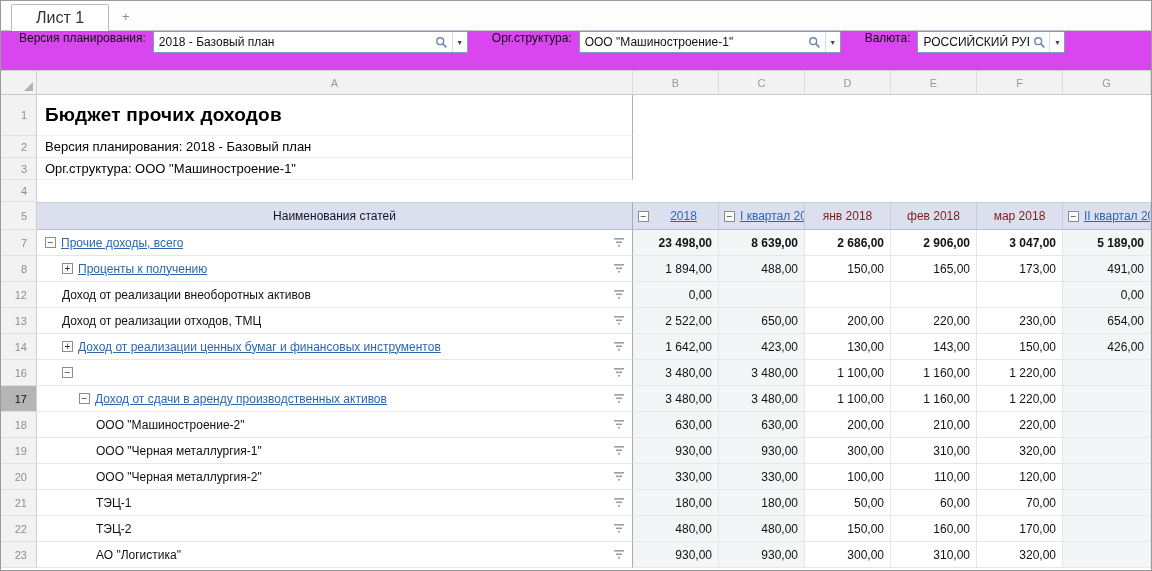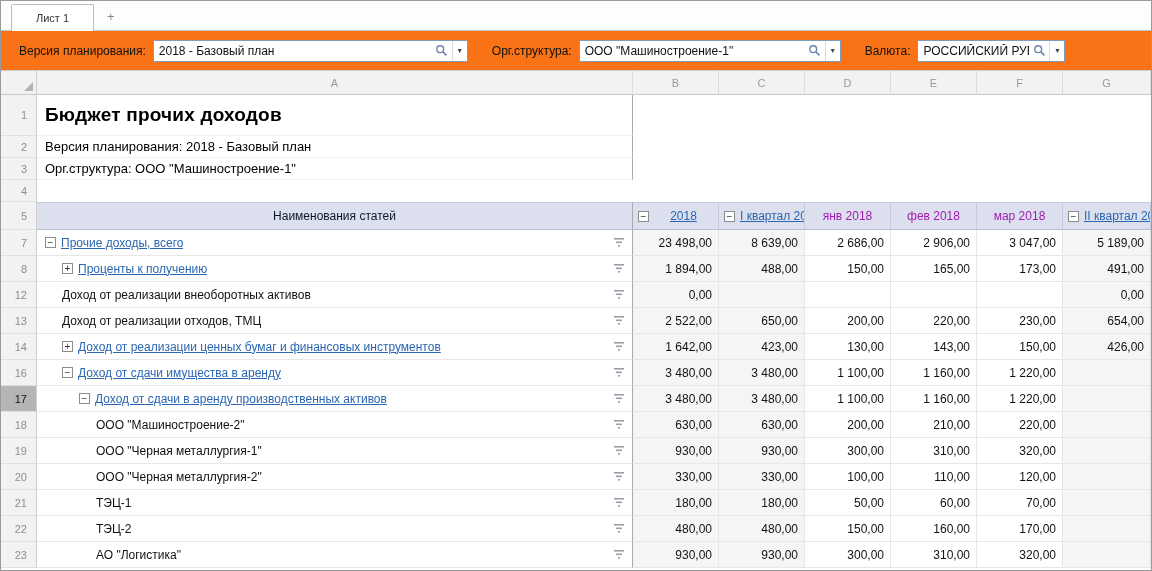--- a/index.html
+++ b/index.html
@@ -2,25 +2,25 @@
 <html style="--link: #2b66b1; --hdrbg: #dcdfee; --sel: #b5b5b5;"><head>
 <meta charset="utf-8">
 <style>
   * { margin:0; padding:0; box-sizing:border-box; }
   html,body { background:#fff; }
   body { width:1152px; height:571px; font-family:"Liberation Sans", sans-serif; overflow:hidden; }
   .app { width:1152px; height:571px; border:1px solid #9a9a9a; background:#fff; overflow:hidden; display:flex; flex-direction:column; }
 
   
   .tabbar { height:30px; flex:none; display:flex; align-items:flex-end; background:#fdfdfd; border-bottom:1px solid #c6c6c6; padding-left:10px; }
-  .tab { height:27px; padding:0 24px; display:flex; align-items:center; background:#fff; border:1px solid #bcbcbc; border-bottom:none; border-radius:2px 2px 0 0; font-size:11px; color:#333; margin-bottom:-1px; position:relative; z-index:2; cursor:default; }
+  .tab { height:27px; padding:0 24px; display:flex; align-items:center; background:#fff; border:1px solid #bcbcbc; border-bottom:none; border-radius:2px 2px 0 0; font-size:16px; color:#333; margin-bottom:-1px; position:relative; z-index:2; cursor:default; }
   .tab-add { height:27px; display:flex; align-items:center; padding:0 13px; color:#8a8a8a; font-size:13px; cursor:pointer; }
 
   
-  .filterbar { height:40px; flex:none; background:#f97316; border-bottom:1px solid #cfcfcf; display:flex; align-items:center; padding-left:18px; }
+  .filterbar { height:40px; flex:none; background:#d946ef; border-bottom:1px solid #cfcfcf; display:flex; padding-left:18px; }
   .f-label { font-size:12px; color:#111; margin-right:7px; white-space:nowrap; }
   .f-field { height:22px; background:#fff; border:1px solid #7f9db9; display:flex; align-items:center; margin-right:24px; flex:none; }
   .f-value { flex:1; font-size:12px; color:#111; padding-left:5px; white-space:nowrap; overflow:hidden; }
   .f-search { width:20px; flex:none; display:flex; justify-content:center; align-items:center; cursor:pointer; }
   .f-dd { width:15px; flex:none; align-self:stretch; display:flex; align-items:center; justify-content:center; font-size:7px; color:#444; border-left:1px solid #d7dde6; cursor:pointer; }
 
   
   .sheet { flex:1; overflow:hidden; }
   .colheads, .row { display:grid; grid-template-columns:36px 596px 86px 86px 86px 86px 86px 1fr; }
   .colheads { height:24px; }
@@ -37,31 +37,31 @@
   .info-row { height:22px; }
   .info-row .cell-a { border-bottom:1px solid #f2f2f2; padding-left:8px; cursor:text; }
   .title-row { height:41px; }
   .title-text { font-size:19px; font-weight:bold; color:#000; letter-spacing:.2px; }
   .info-text { font-size:13px; color:#000; }
 
   .header-row { height:28px; }
   .hdr-a { background:var(--hdrbg,#dcdfee); justify-content:center; border-top:1px solid #c6cbdf; border-bottom:1px solid #b7bdd6; font-size:12px; color:#0f172a; }
   .hdr-cell { background:var(--hdrbg,#dcdfee); border-right:1px solid #c6cbdf; border-top:1px solid #c6cbdf; border-bottom:1px solid #b7bdd6; display:flex; align-items:center; padding:0 5px; font-size:12px; overflow:hidden; white-space:nowrap; }
   .hdr-link { color:var(--link,#2b66b1); text-decoration:underline; margin:0 auto; cursor:pointer; }
-  .hdr-plain { color:#a21caf; margin:8px auto; }
+  .hdr-plain { color:#7f1d1d; margin:8px auto; }
 
   .data-row { height:26px; }
   .tree-box { flex:none; width:11px; height:11px; border:1px solid #8c8c8c; background:#fff; color:#333; font-size:10px; line-height:9px; display:inline-flex; align-items:center; justify-content:center; margin-right:5px; cursor:pointer; }
   .name-link { color:var(--link,#2b66b1); text-decoration:underline; font-size:12px; overflow:hidden; text-overflow:ellipsis; cursor:pointer; }
   .name-plain { color:#111; font-size:12px; overflow:hidden; text-overflow:ellipsis; }
   .filter-btn { margin-left:auto; flex:none; padding:0 7px 0 4px; display:flex; align-items:center; cursor:pointer; }
 
   .vcell.val { font-size:12px; color:#111; display:flex; align-items:center; justify-content:flex-end; padding-right:6px; border-right:1px solid #e6e6e6; border-bottom:1px solid #e6e6e6; background:#fff; cursor:cell; }
   .vcell.val.shade { background:#f4f5f7; }
-  .vcell.val.bold { font-weight:normal; }
+  .vcell.val.bold { font-weight:bold; }
 </style>
 </head>
 <body>
 
 <div class="app">
   <div class="tabbar">
     <div class="tab">
       <span>Лист 1</span>
     </div>
     <div class="tab-add">+</div>
@@ -264,21 +264,20 @@
           <div class="vcell val shade">423,00</div>
           <div class="vcell val">130,00</div>
           <div class="vcell val">143,00</div>
           <div class="vcell val">150,00</div>
           <div class="vcell val shade">426,00</div>
         </div>
         <div class="row data-row">
           <div class="rownum">16</div>
           <div class="cell-a" style="padding-left: 25px;">
             <span class="tree-box">−</span>
-            <span class="name-link">Доход от сдачи имущества в аренду</span>
             <span class="filter-btn">
               <svg width="12" height="9" viewBox="0 0 12 9">
                 <rect x="1" y="0" width="10" height="1.6" fill="#98a0aa"></rect>
                 <rect x="3" y="3.5" width="6" height="1.6" fill="#98a0aa"></rect>
                 <rect x="5" y="7" width="2" height="1.6" fill="#98a0aa"></rect>
               </svg>
             </span>
           </div>
           <div class="vcell val shade">3 480,00</div>
           <div class="vcell val shade">3 480,00</div>

